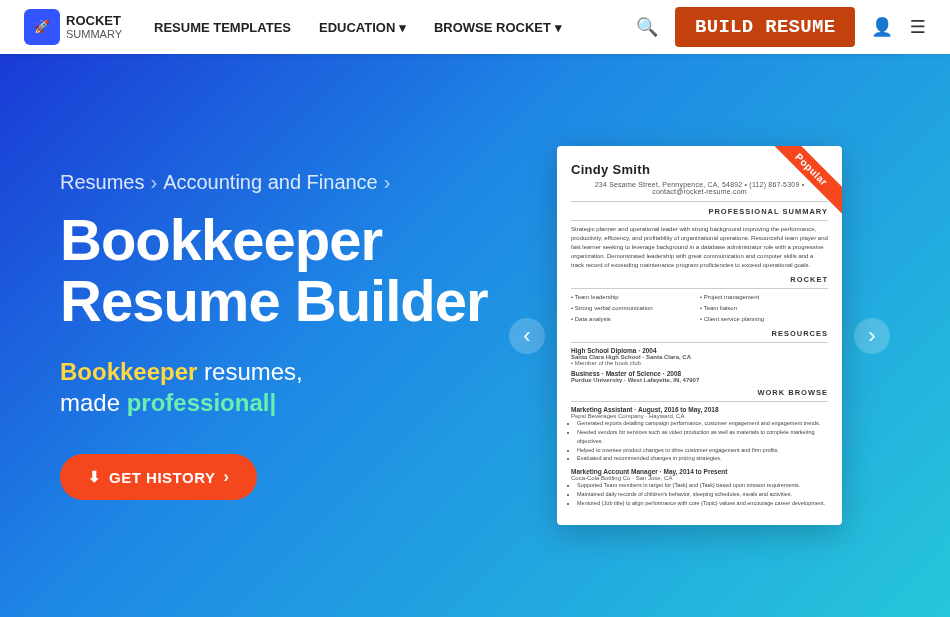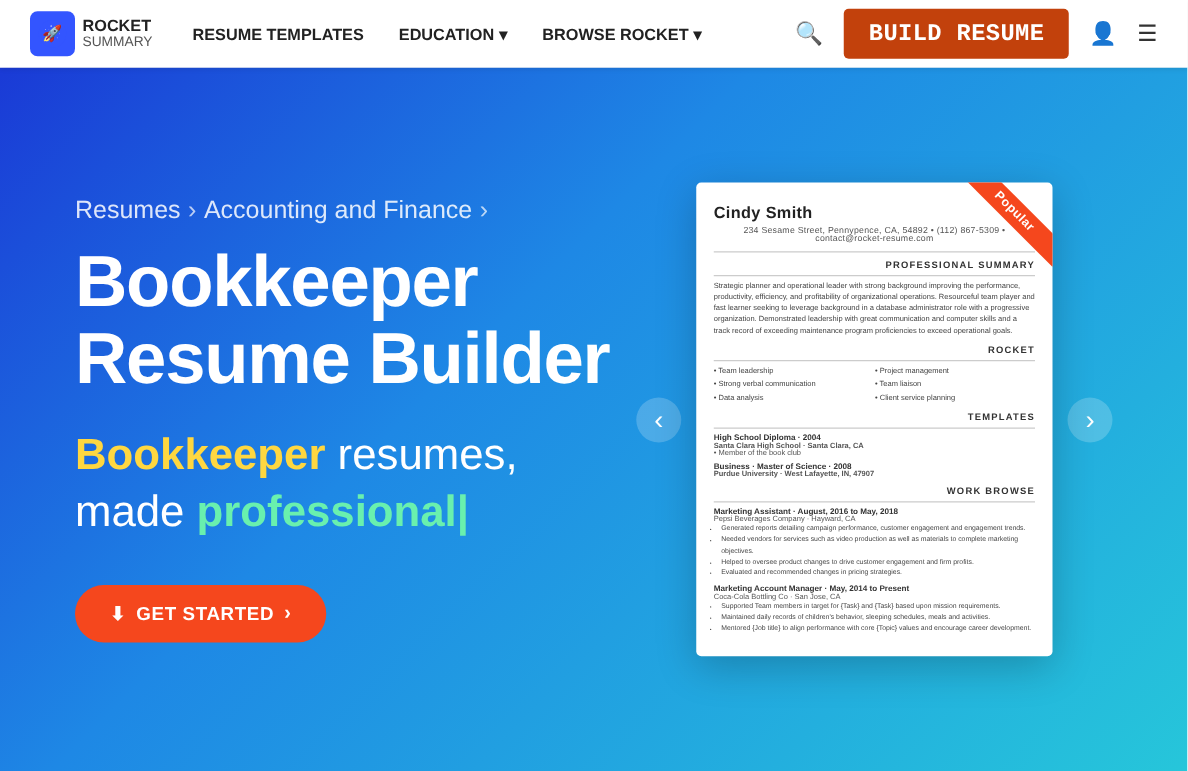--- a/index.html
+++ b/index.html
@@ -73,21 +73,21 @@
     .breadcrumb-sep { color: rgba(255,255,255,0.7); }
     .hero-title {
       color: #fff;
       font-size: 58px;
       font-weight: 800;
       line-height: 1.05;
       margin-bottom: 24px;
       letter-spacing: -1px;
     }
     .hero-subtitle {
-      font-size: 35px;
+      font-size: 24px;
       font-weight: 400;
       color: #fff;
       line-height: 1.3;
       margin-bottom: 36px;
     }
     .hero-subtitle .highlight-yellow { color: #ffd740; font-weight: 700; }
     .hero-subtitle .highlight-green { color: #69f0ae; font-weight: 700; text-align: center; }
     .btn-started {
       background: #f5471d;
       color: #fff;
@@ -238,21 +238,21 @@
       <span class="breadcrumb-sep">›</span>
       <span>Accounting and Finance</span>
       <span class="breadcrumb-sep">›</span>
     </div>
     <h1 class="hero-title">Bookkeeper<br>Resume Builder</h1>
     <p class="hero-subtitle">
       <span class="highlight-yellow">Bookkeeper</span><span> resumes,<br>made </span><span class="highlight-green">professional|</span>
     </p>
     <button class="btn-started">
       <span>⬇</span>
-      <span>GET STARTED</span>
+      <span>GET HISTORY</span>
       <span class="arrow">›</span>
     </button>
   </div>
 
   <div class="resume-card-area">
     <button class="carousel-btn">‹</button>
     <div class="resume-card">
       <div class="popular-badge">Popular</div>
       <div class="resume-name">Cindy Smith</div>
       <div class="resume-contact">234 Sesame Street, Pennypence, CA, 54892  •  (112) 867-5309  •  contact@rocket-resume.com</div>
@@ -263,21 +263,21 @@
       <div class="resume-section-title">ROCKET</div>
       <hr class="resume-divider">
       <div class="skills-grid">
         <span class="skill-item">Team leadership</span>
         <span class="skill-item">Project management</span>
         <span class="skill-item">Strong verbal communication</span>
         <span class="skill-item">Team liaison</span>
         <span class="skill-item">Data analysis</span>
         <span class="skill-item">Client service planning</span>
       </div>
-      <div class="resume-section-title">TEMPLATES</div>
+      <div class="resume-section-title">RESOURCES</div>
       <hr class="resume-divider">
       <div class="edu-item">
         <div class="edu-degree">High School Diploma · 2004</div>
         <div class="edu-school">Santa Clara High School · Santa Clara, CA</div>
         <div class="edu-detail">• Member of the book club</div>
       </div>
       <div class="edu-item">
         <div class="edu-degree">Business · Master of Science · 2008</div>
         <div class="edu-school">Purdue University · West Lafayette, IN, 47907</div>
       </div>

